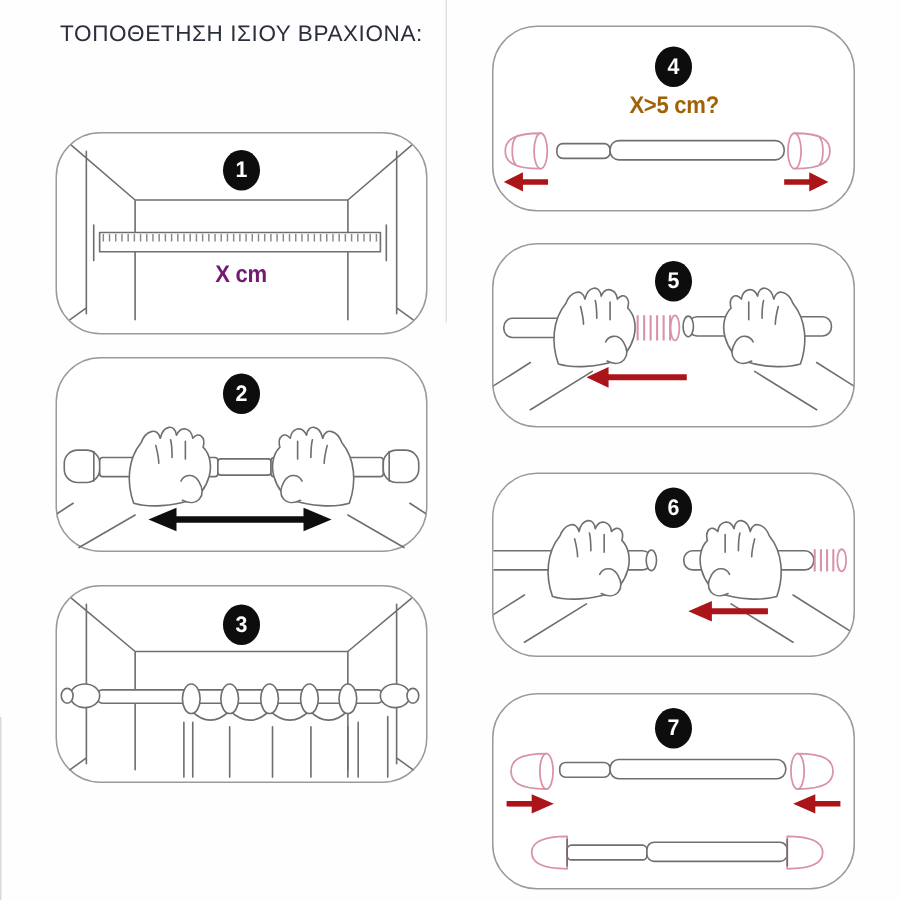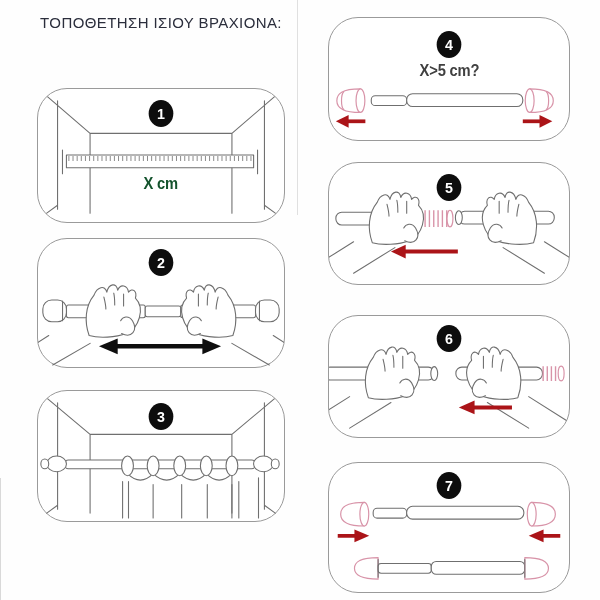--- a/index.html
+++ b/index.html
@@ -6,23 +6,23 @@
   #stage{position:relative;width:600px;height:600px;background:#fefefe;overflow:hidden;
          font-family:"Liberation Sans","DejaVu Sans",sans-serif;}
   .title{position:absolute;left:30px;top:14px;width:262px;text-align:center;
          font-size:15px;letter-spacing:.4px;color:#2b2e3c;font-weight:500;}
   .panel{position:absolute;background:#fff;border:1px solid #9a9a9a;border-radius:30px;box-sizing:border-box;}
   .panel svg{position:absolute;left:0;top:0;width:100%;height:100%;overflow:hidden;}
   .badge{position:absolute;left:50%;width:26px;height:27px;margin-left:-13px;border-radius:50%;
          background:#0d0d0d;color:#fff;display:flex;align-items:center;justify-content:center;
          font-size:15px;font-weight:700;transform:scaleX(.95);}
   .lbl{position:absolute;left:0;width:100%;text-align:center;font-weight:700;font-size:16px;
-       color:#14532d;letter-spacing:-.2px;}
+       color:#701a75;letter-spacing:-.2px;}
   .lbl span{display:inline-block;transform:scaleX(.92);}
-  .lbl.red{color:#404040;}
+  .lbl.red{color:#a16207;}
   .seam{position:absolute;width:1px;background:#e0e0e0;}
   
   .ln{fill:none;stroke:#6f6f6f;stroke-width:1.1;stroke-linecap:round;stroke-linejoin:round;}
   .wh{fill:#ffffff;}
   .pk{stroke:#d893a8;fill:none;stroke-width:1.2;stroke-linecap:round;stroke-linejoin:round;}
   .pkf{stroke:#d893a8;fill:#ffffff;stroke-width:1.2;stroke-linejoin:round;}
   .red-fill{fill:#ab1418;}
   .red-stroke{stroke:#ab1418;fill:none;}
 </style>
 </head>

